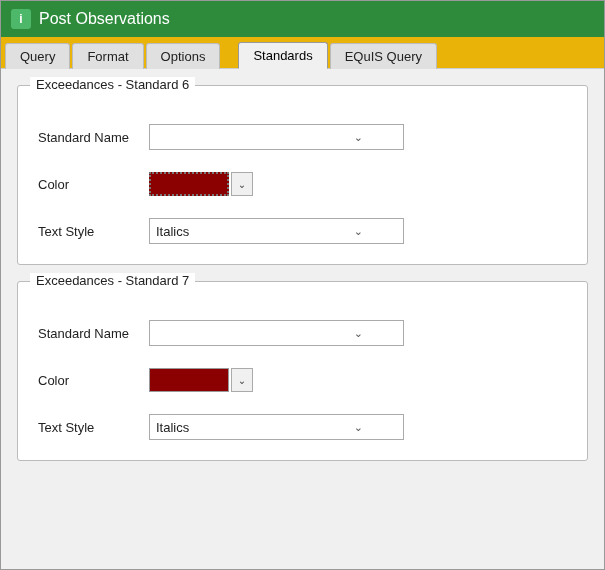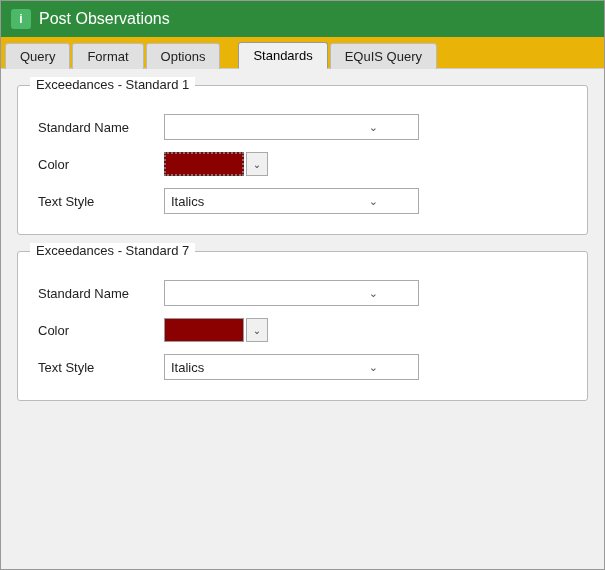--- a/index.html
+++ b/index.html
@@ -105,22 +105,22 @@
       background: white;
       padding: 0 6px;
       font-size: 13px;
       font-weight: 500;
       color: #222;
     }
 
     .form-row {
       display: flex;
       align-items: center;
-      margin-top: 12px;
-      gap: 26px;
+      margin-top: 22px;
+      gap: 11px;
     }
 
     .form-label {
       width: 100px;
       color: #222;
       font-size: 13px;
       text-align: left;
     }
 
     .form-control-wrapper {
@@ -214,21 +214,21 @@
     <div class="tab">Query</div>
     <div class="tab">Format</div>
     <div class="tab">Options</div>
     <div class="tab active">Standards</div>
     <div class="tab">EQuIS Query</div>
   </div>
 
   <div class="main-content">
 
     <div class="group-box">
-      <span class="group-box-title">Exceedances - Standard 1</span>
+      <span class="group-box-title">Exceedances - Standard 6</span>
 
       <div class="form-row">
         <span class="form-label">Standard Name</span>
         <div class="form-control-wrapper">
           <div class="select-wrapper">
             <select class="select-control">
               <option value=""></option>
             </select>
             <span class="chevron">⌄</span>
           </div>

